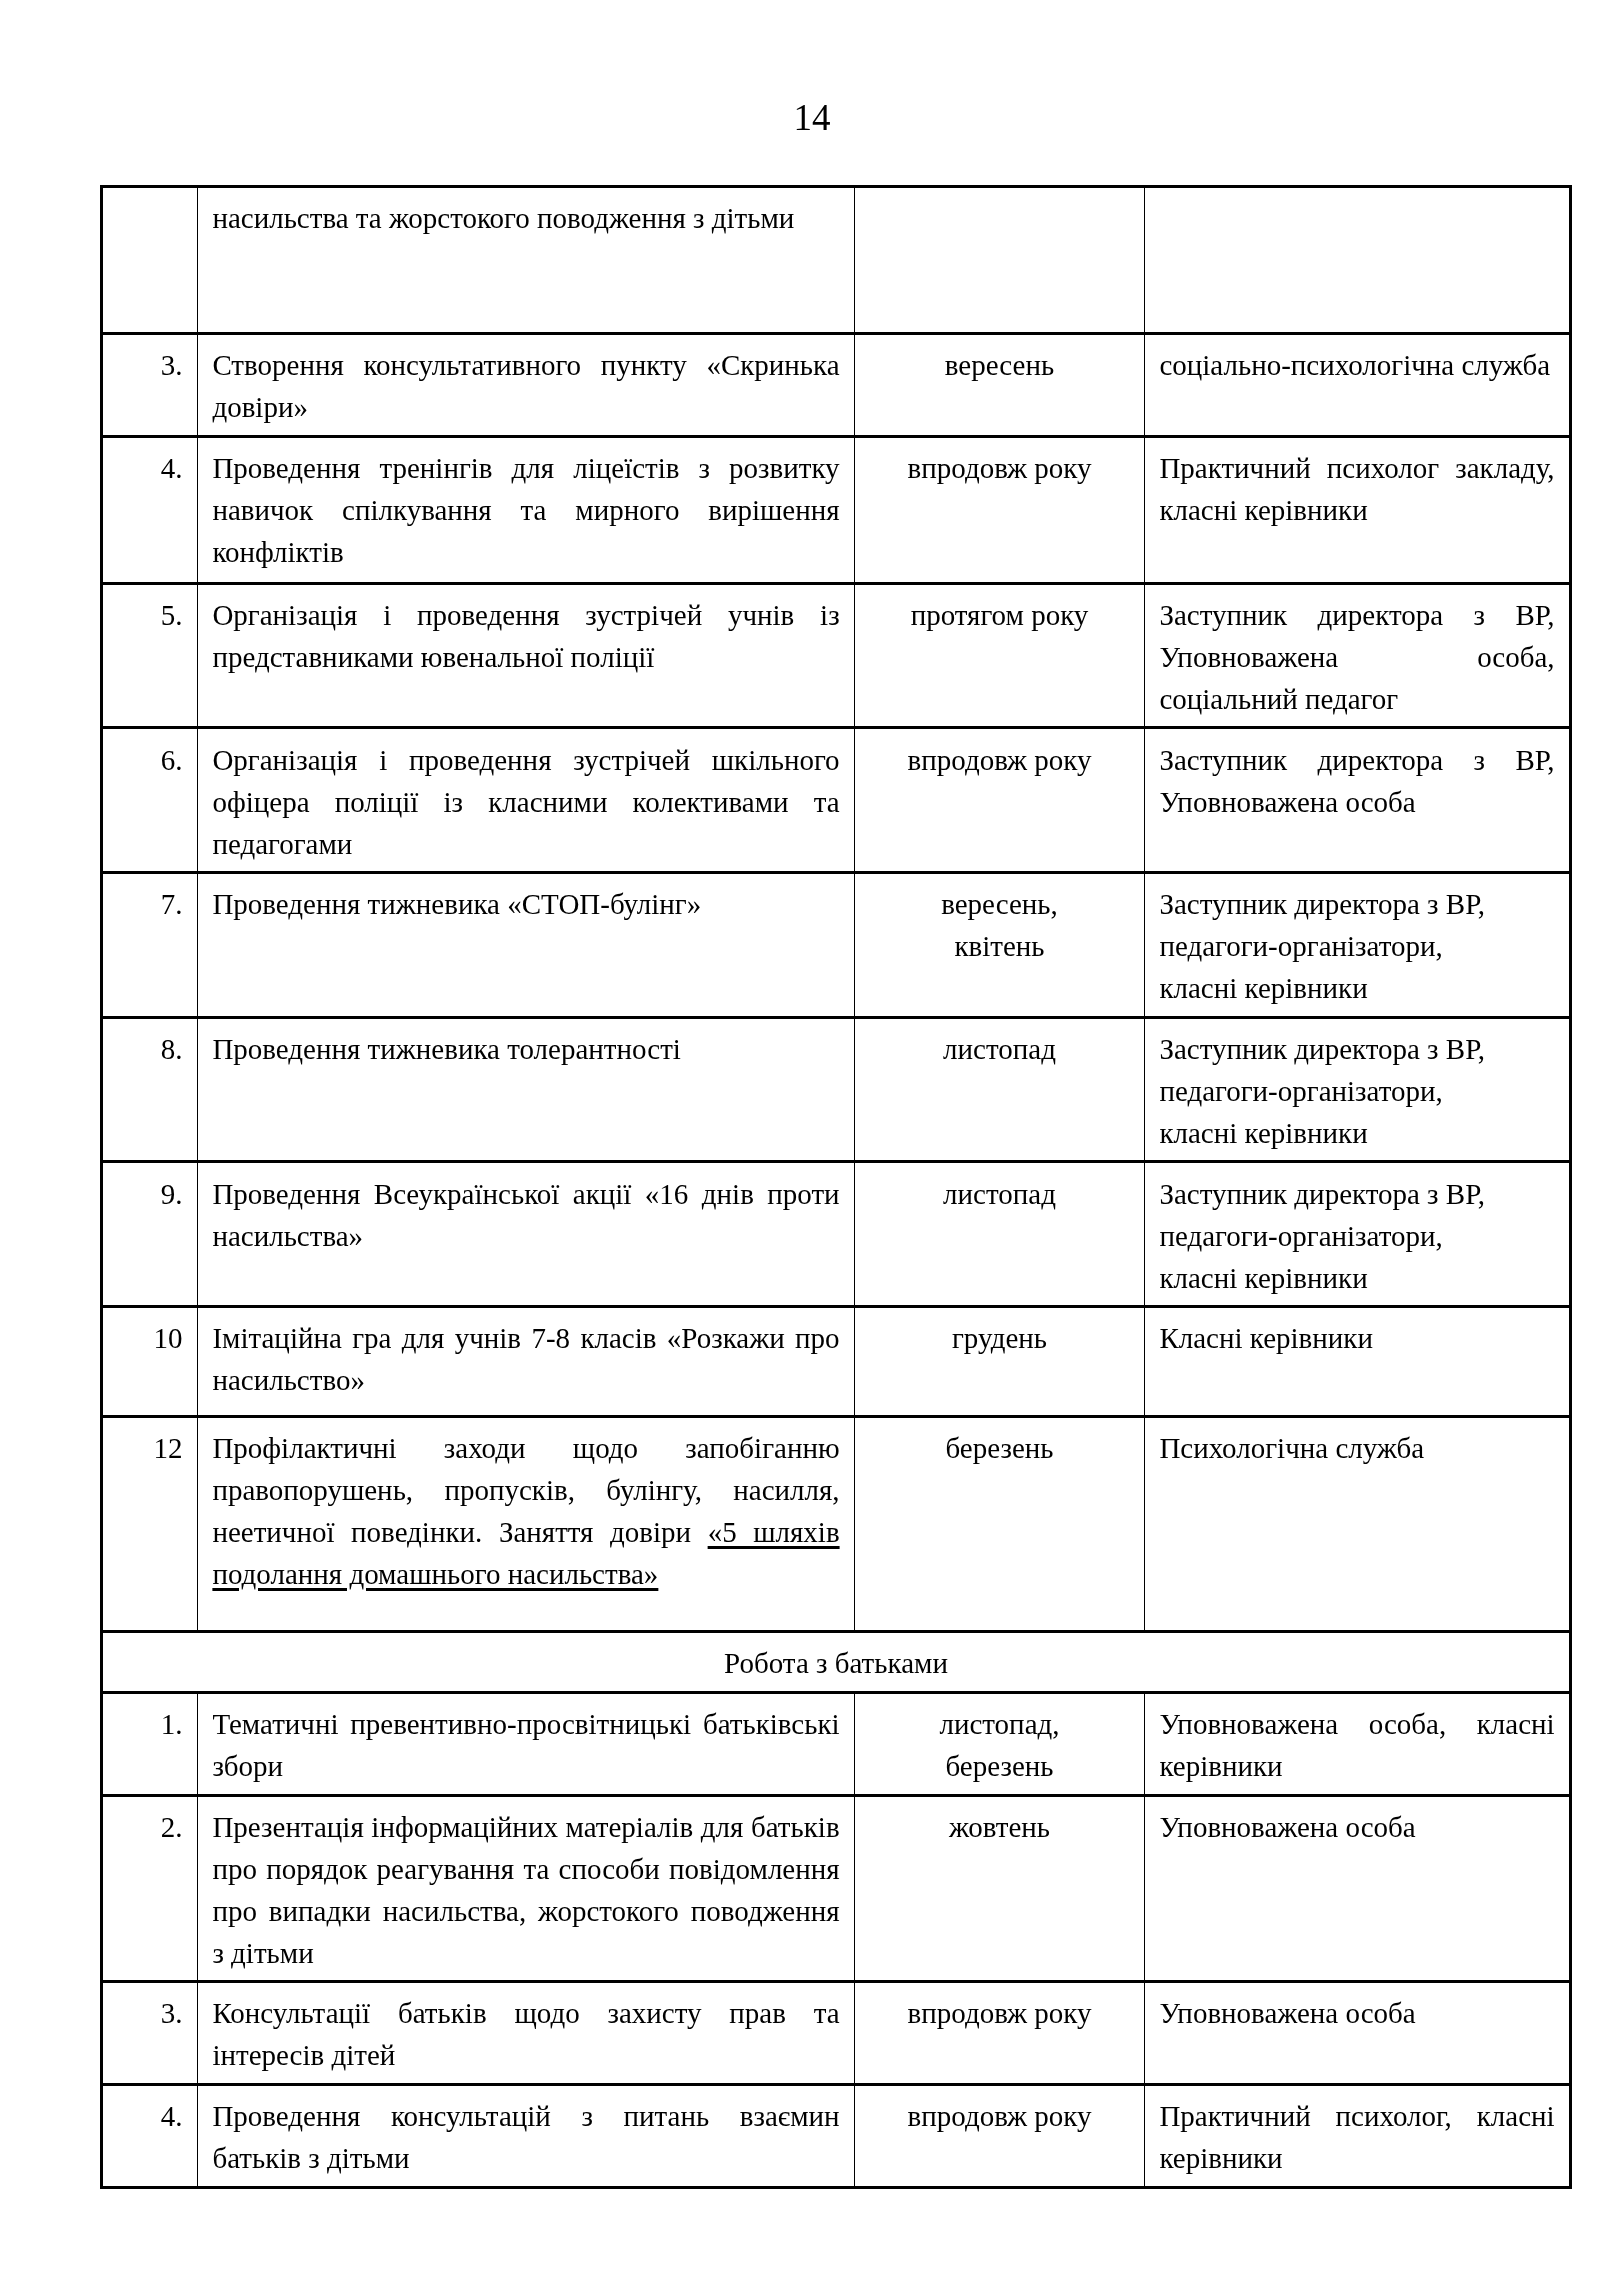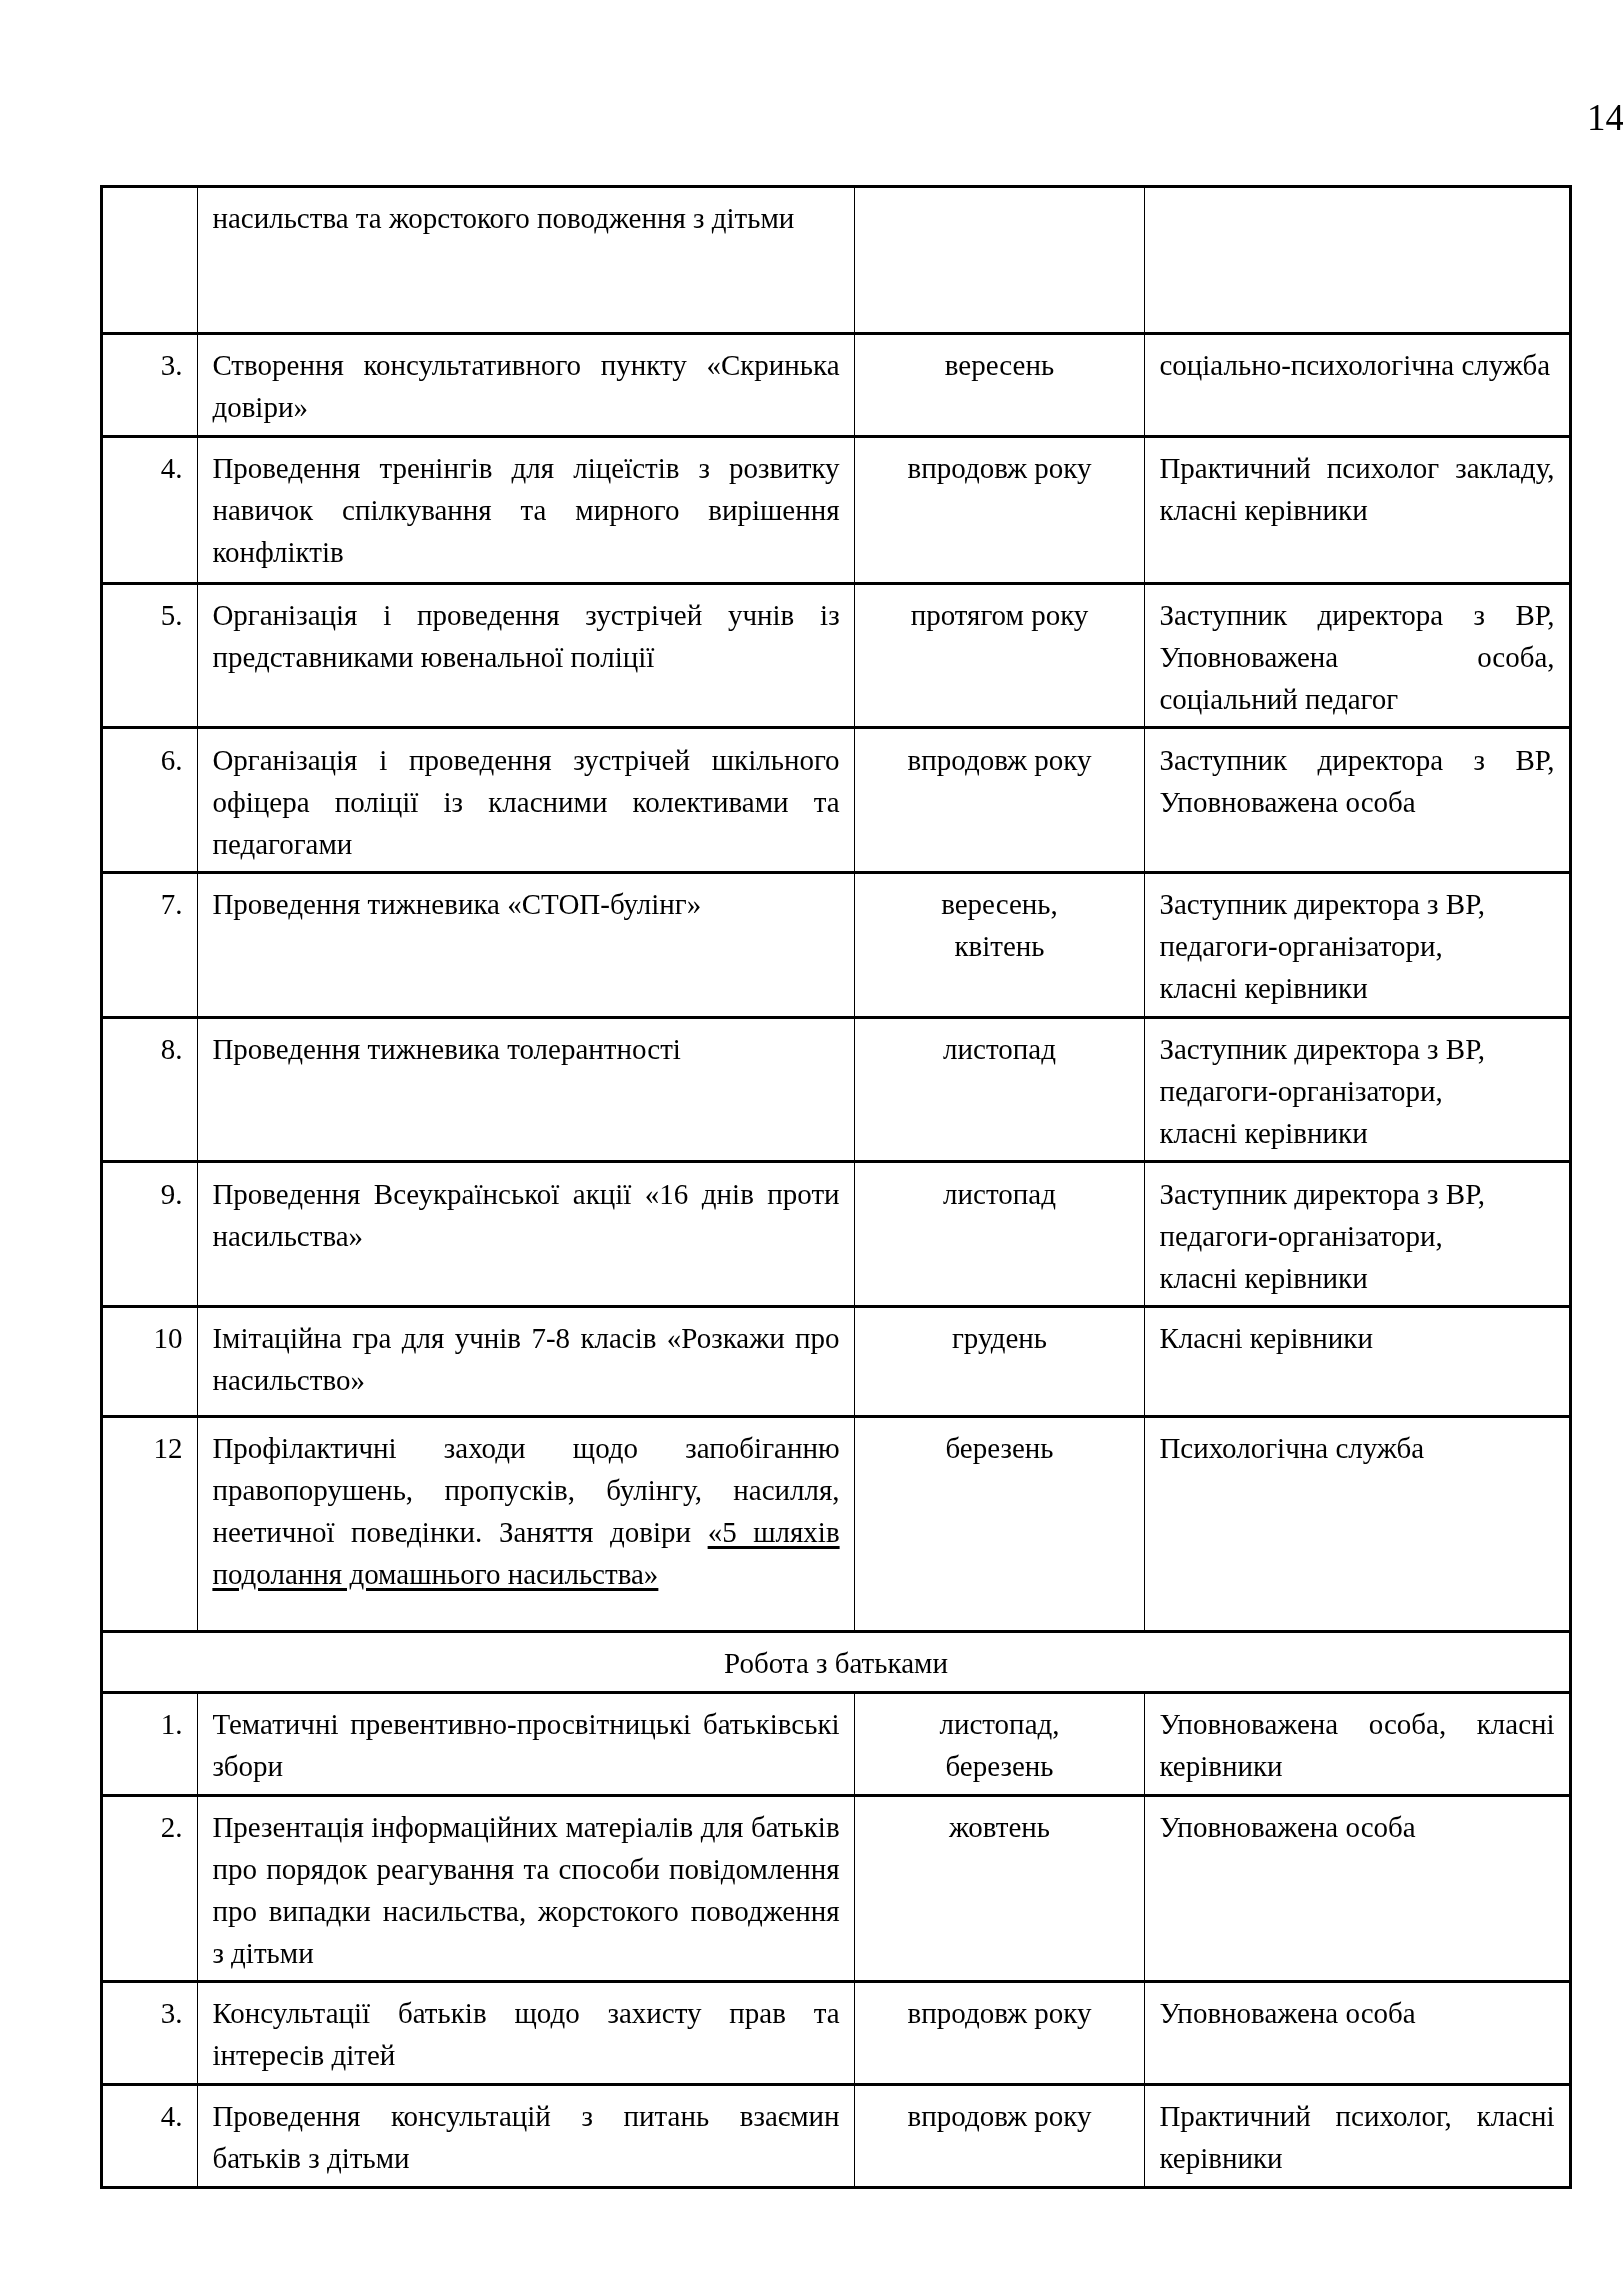--- a/index.html
+++ b/index.html
@@ -3,21 +3,21 @@
 <meta charset="utf-8">
 <style>
   html, body { margin: 0; padding: 0; background: #ffffff; }
   body {
     width: 1624px; height: 2295px; position: relative; overflow: hidden;
     font-family: "Liberation Serif", "DejaVu Serif", serif;
     color: #000;
   }
   .page-number {
     position: absolute; top: 97px; left: 0; width: 1624px;
-    text-align: right; font-size: 37px; line-height: 42px;
+    text-align: center; font-size: 37px; line-height: 42px;
   }
   table.plan {
     position: absolute; left: 100px; top: 185px;
     width: 1469px;
     border-collapse: collapse;
     table-layout: fixed;
     font-size: 29px;
     line-height: 42px;
   }
   table.plan td {

